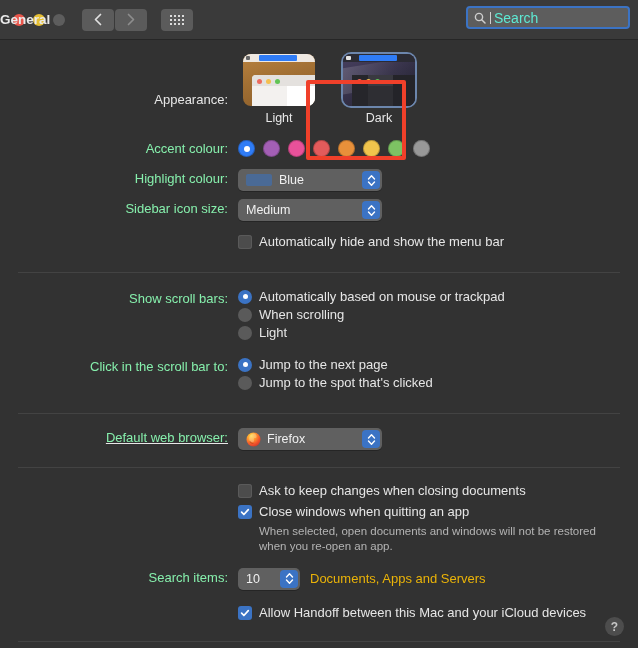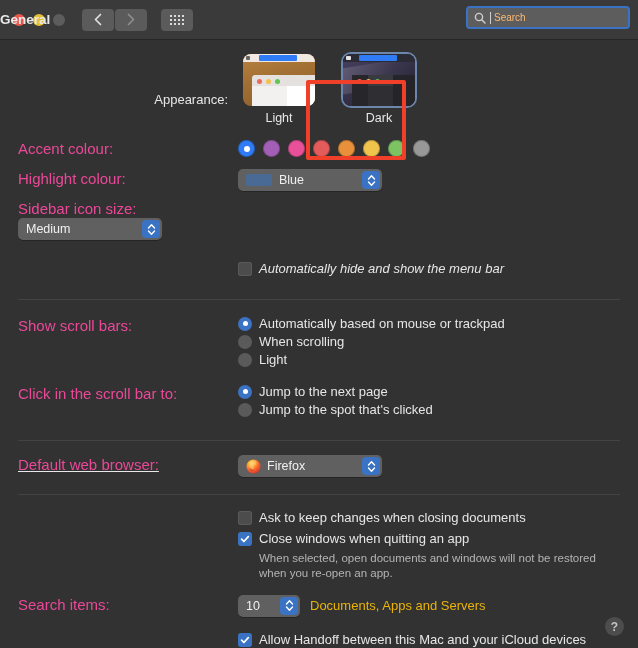--- a/index.html
+++ b/index.html
@@ -102,40 +102,41 @@
     border: 2px solid #3b73c4;
     display: flex;
     align-items: center;
     padding: 0 6px;
   }
   .search-icon { flex: none; margin-right: 4px; color: #cfcfcf; display: flex; }
   .search-caret {
     width: 1px; height: 12px; background: #cfcfcf; margin-right: 3px;
   }
   .search-ph {
-    font-size: 10px;
-    color: #fdba74;
+    font-size: 14px;
+    color: #5eead4;
   }
 
   
   .content {
     position: relative;
     padding-top: 0;
   }
 
   .row {
     display: flex;
     align-items: flex-start;
     padding: 0 18px;
   }
 
   .lbl {
     width: 220px;
-    font-size: 15px;
-    color: #ec4899;
+    text-align: right;
+    font-size: 13px;
+    color: #86efac;
     padding-right: 10px;
     flex: none;
     line-height: 19px;
   }
 
   .ctrl { flex: 1; }
 
   
   .appearance-row {
     display: flex;
@@ -464,36 +465,36 @@
           <span class="arrows">
             <svg width="9" height="13" viewBox="0 0 9 13" aria-hidden="true">
               <polyline points="1.5,5 4.5,1.8 7.5,5" fill="none" stroke="#fff" stroke-width="1.4" stroke-linecap="round" stroke-linejoin="round"></polyline>
               <polyline points="1.5,8 4.5,11.2 7.5,8" fill="none" stroke="#fff" stroke-width="1.4" stroke-linecap="round" stroke-linejoin="round"></polyline>
             </svg>
           </span>
         </div>
       </div>
     </div>
 
-    <div class="row" style="margin-top:8px;flex-direction:column;">
+    <div class="row" style="margin-top:8px;">
       <div class="lbl">Sidebar icon size:</div>
       <div class="ctrl">
         <div class="popup popup-wide">
           <span>Medium</span>
           <span class="arrows">
             <svg width="9" height="13" viewBox="0 0 9 13" aria-hidden="true">
               <polyline points="1.5,5 4.5,1.8 7.5,5" fill="none" stroke="#fff" stroke-width="1.4" stroke-linecap="round" stroke-linejoin="round"></polyline>
               <polyline points="1.5,8 4.5,11.2 7.5,8" fill="none" stroke="#fff" stroke-width="1.4" stroke-linecap="round" stroke-linejoin="round"></polyline>
             </svg>
           </span>
         </div>
       </div>
     </div>
 
-    <div class="row" style="margin-top:20px;font-style:italic;">
+    <div class="row" style="margin-top:12px;">
       <div class="lbl"></div>
       <div class="ctrl">
         <div class="cb-line">
           <span class="cb off"></span>
           <span class="cb-text">Automatically hide and show the menu bar</span>
         </div>
       </div>
     </div>
 
     <div class="sep" style="margin-top:18px;"></div>

